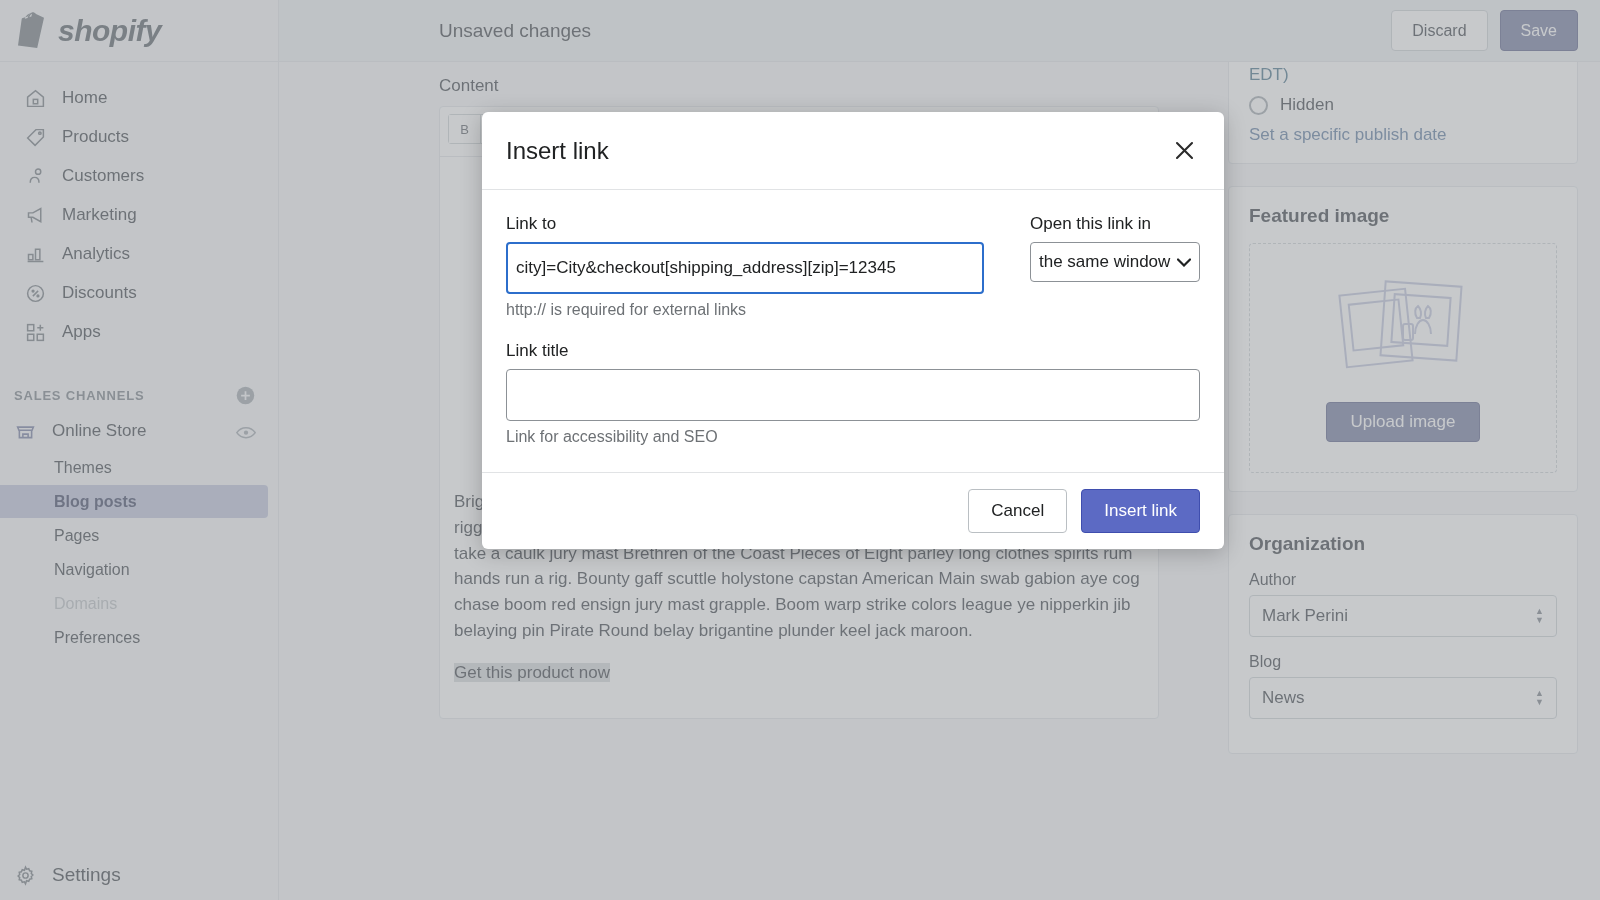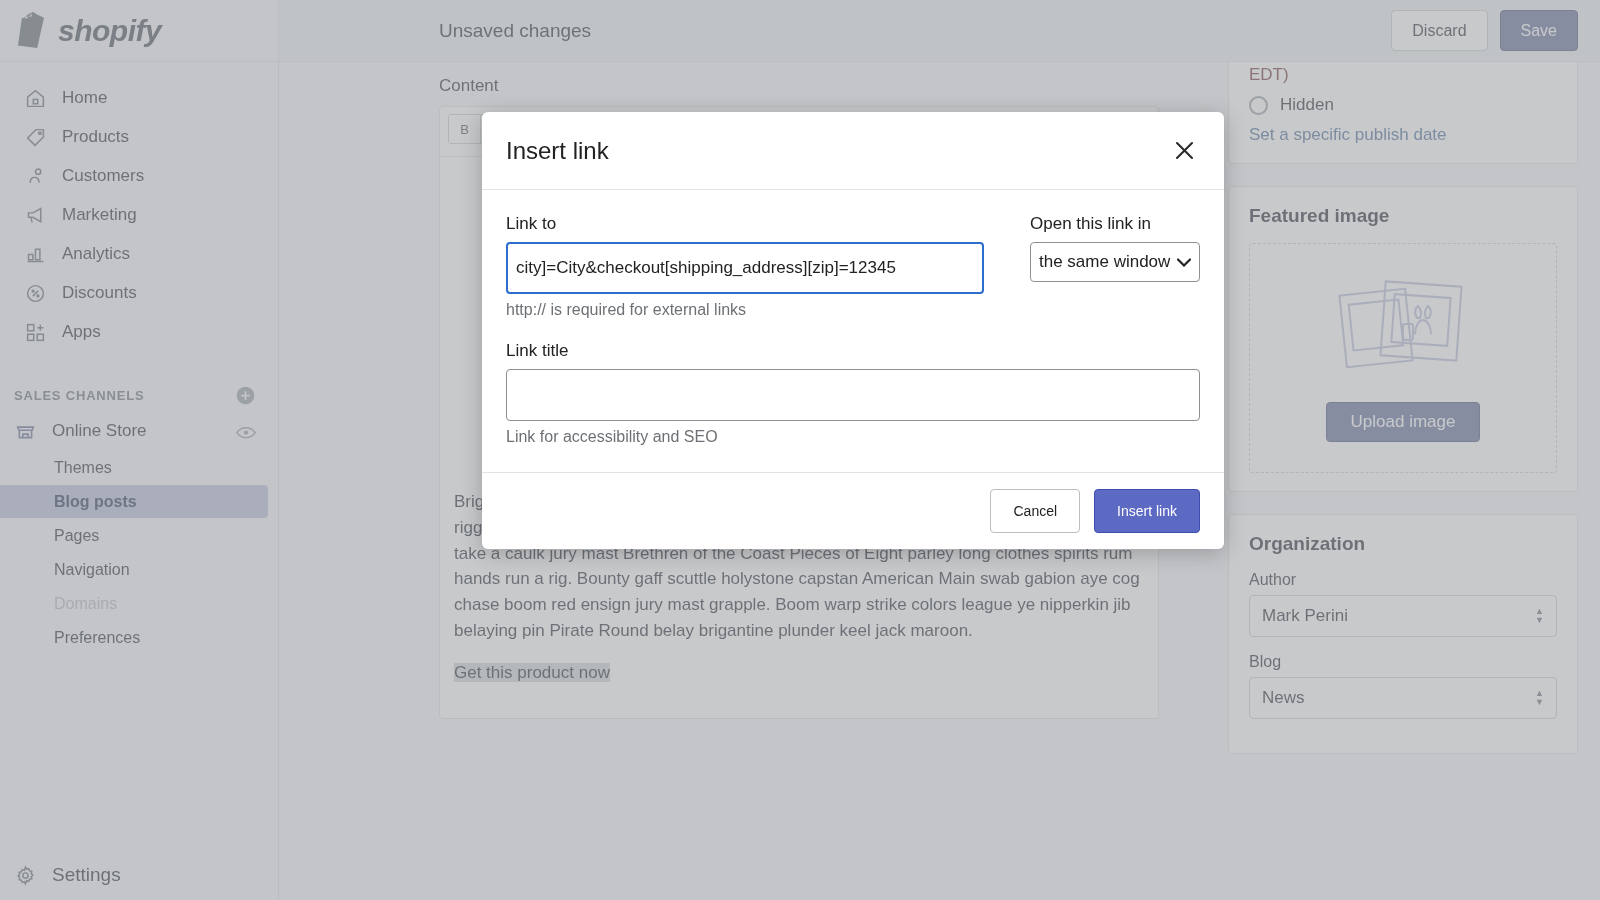--- a/index.html
+++ b/index.html
@@ -163,21 +163,21 @@
   .m-select {
     width: 100%; height: 40px; border: 1px solid #8c9196; border-radius: 4px;
     padding: 7px 8px; font-size: 17px; color: #202223; background: #fff;
     display: flex; align-items: center; justify-content: space-between;
   }
   .modal-foot {
     border-top: 1px solid #e1e3e5; padding: 16px 24px;
     display: flex; justify-content: flex-end; gap: 14px;
   }
   .m-btn {
-    height: 44px; padding: 0 22px; border-radius: 4px; font-size: 14px;
+    height: 44px; padding: 0 22px; border-radius: 4px; font-size: 17px;
     display: flex; align-items: center; cursor: pointer;
     border: 1px solid #babfc3; background: #fff; color: #202223;
   }
   .m-btn-primary { background: #5c6ac4; border-color: #3f4eae; color: #fff; }
 </style>
 </head>
 <body>
 
 <div id="page-root">
 
@@ -361,21 +361,21 @@
           <p>
             <span class="sel-hl">Get this product now</span>
           </p>
         </div>
       </div>
     </div>
 
     <div class="rail">
       <div class="rail-card">
         <div style="height:46px;"></div>
-        <div style="font-size:17px;color:#b91c1c;margin-bottom:10px;">EDT)</div>
+        <div style="font-size:17px;color:#0369a1;margin-bottom:10px;">EDT)</div>
         <div class="radio-row">
           <span class="radio"></span>
           <span>Hidden</span>
         </div>
         <a class="link-blue">Set a specific publish date</a>
       </div>
 
       <div class="rail-card">
         <div class="rail-title">Featured image</div>
         <div class="img-drop">

